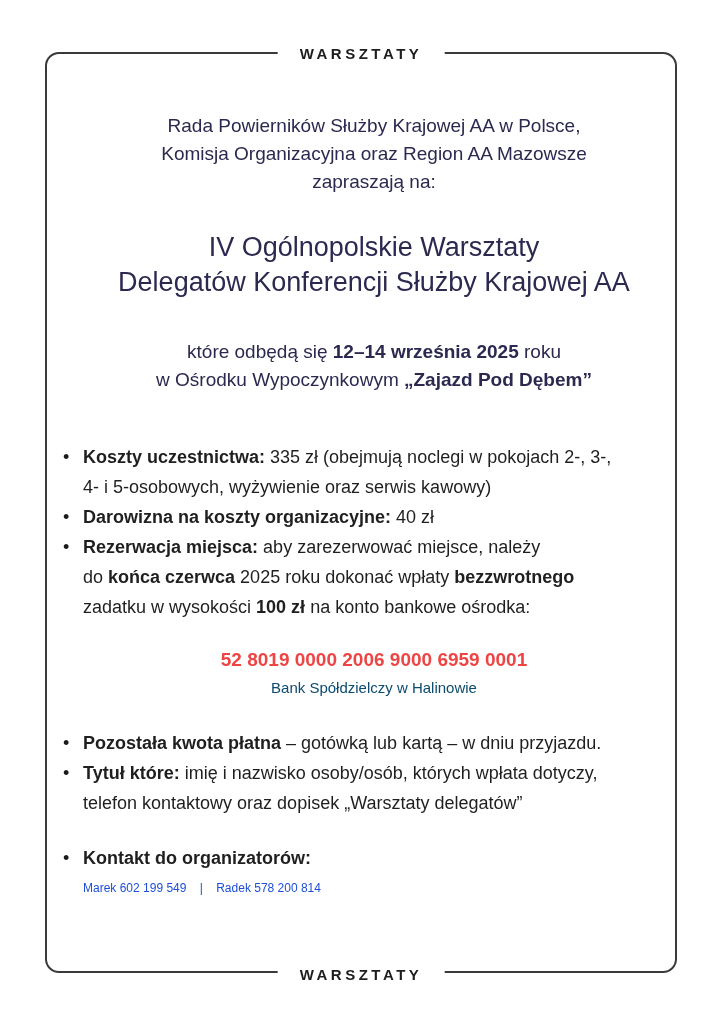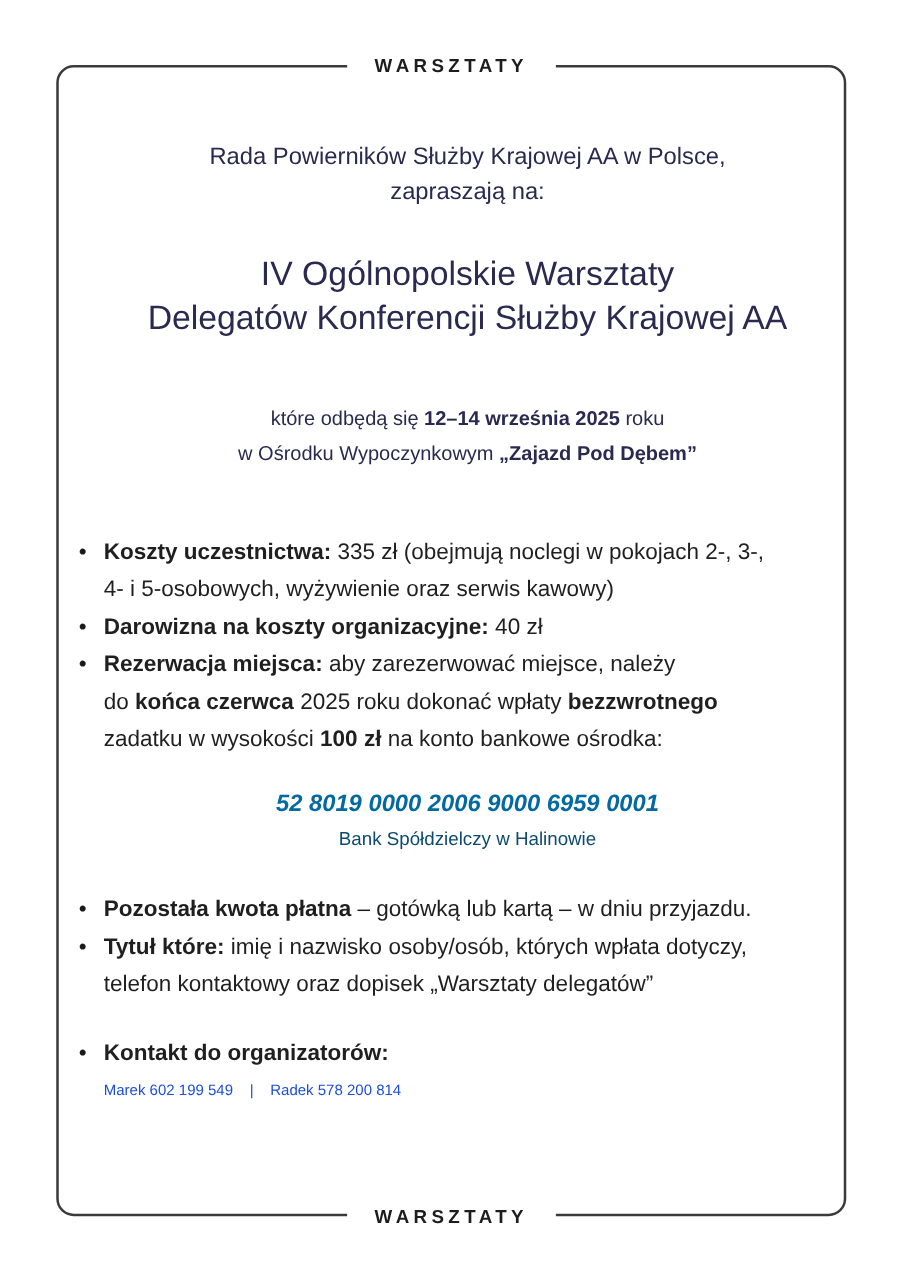--- a/index.html
+++ b/index.html
@@ -21,50 +21,51 @@
   .content{
     position:absolute;left:30px;top:52px;width:688px;box-sizing:border-box;
     padding:60px 33px 0 33px;
   }
   .line{white-space:nowrap;}
   .center{text-align:center;}
   .navy{color:#2c2950;}
   .b{font-weight:700;}
   .intro{font-size:19px;line-height:28px;}
   .title{font-size:27px;line-height:35px;font-weight:400;margin:34px 0 0 0;}
-  .event{font-size:16px;line-height:28px;margin-top:50px;}
+  .event{font-size:19px;line-height:28px;margin-top:38px;}
   .bullets-block{font-size:18px;line-height:30px;color:#1f1f1f;}
   .section-costs{margin-top:48px;}
   .section-payment{margin-top:26px;}
   .contact-block{margin-top:25px;}
   .bullet-item{display:flex;align-items:flex-start;}
   .dot{flex:0 0 20px;width:20px;font-size:18px;line-height:30px;color:#1a1a1a;}
   .bullet-lines{flex:1 1 auto;min-width:0;}
   .bank{margin-top:24px;}
-  .bank-number{font-size:19px;line-height:28px;font-weight:700;color:#0369a1;font-style:italic;}
+  .bank-number{font-size:19px;line-height:28px;font-weight:700;color:#ef4444;}
   .bank-name{font-size:15px;line-height:28px;color:#0c4a6e;}
   .phones{
     padding-left:20px;font-size:12px;line-height:30px;color:#1d4ed8;white-space:pre-wrap;
   }
 </style>
 </head>
 <body>
 
 <div class="page">
 
   <div class="frame"></div>
 
   <div class="banner banner-top">
     <span>WARSZTATY</span>
   </div>
 
   <div class="content">
 
     <div class="intro center navy">
         <div class="line"><span>Rada Powierników Służby Krajowej AA w Polsce,</span></div>
+        <div class="line"><span>Komisja Organizacyjna oraz Region AA Mazowsze</span></div>
         <div class="line"><span>zapraszają na:</span></div>
       </div>
 
     <h1 class="title center navy">
         <div class="line"><span>IV Ogólnopolskie Warsztaty</span></div>
         <div class="line"><span>Delegatów Konferencji Służby Krajowej AA</span></div>
       </h1>
 
     <div class="event center navy">
         <div class="line"><span>które odbędą się </span><span class="b">12–14 września 2025</span><span> roku</span></div>

